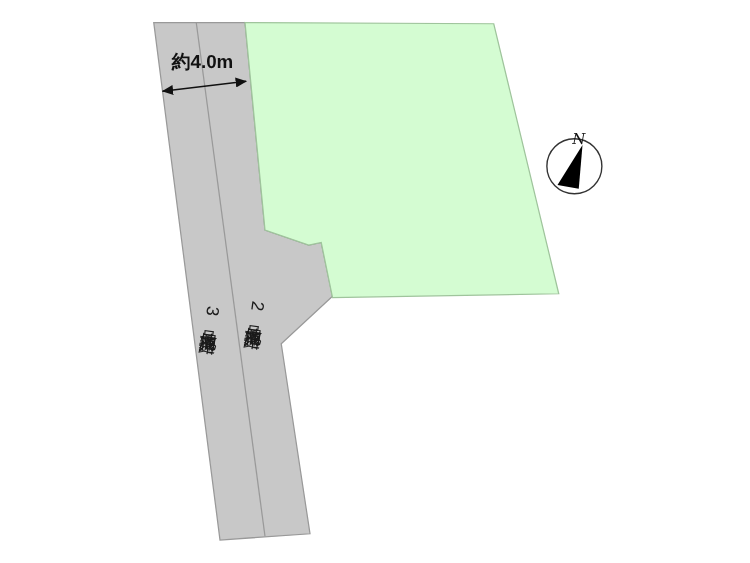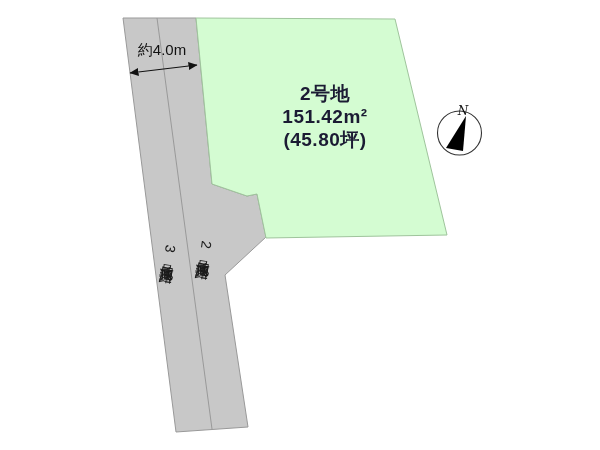--- a/index.html
+++ b/index.html
@@ -12,21 +12,21 @@
     font-family: "Liberation Sans", "DejaVu Sans", sans-serif;
   }
   #plan-svg { position: absolute; left: 0; top: 0; }
 
   .txt { position: absolute; white-space: nowrap; }
 
   .dim-label {
     left: 162px; top: 50px;
     transform: translate(-50%, -50%);
     font-size: 15px;
-    font-weight: normal;
+    font-weight: bold;
     color: #111111;
   }
 
   .plot-label {
     left: 325px; top: 82px;
     transform: translateX(-50%);
     text-align: center;
     font-size: 19px;
     font-weight: bold;
     line-height: 23px;
@@ -74,24 +74,19 @@
     <polygon points="196,18 395,19 447,235 266,238 257,194 247,196 212,184" stroke="#9fc49c" stroke-width="1" fill="#d4fcd2"></polygon>
 
     <line x1="130" y1="73" x2="197" y2="65" stroke="#111111" stroke-width="1.2" marker-start="url(#ah)" marker-end="url(#ah)"></line>
 
     <circle cx="459.5" cy="133" r="22" fill="#ffffff" stroke="#333333" stroke-width="1.1"></circle>
     <polygon points="466,116 446,148 463,151" fill="#000000"></polygon>
   </svg>
 
   <div class="txt dim-label">約4.0m</div>
 
-  <div class="txt plot-label">
-    <div>2号地</div>
-    <div>151.42m²</div>
-    <div>(45.80坪)</div>
-  </div>
 
   <div class="txt road-label left">3号地共用通路</div>
   <div class="txt road-label right">2号地共用通路</div>
 
   <div class="txt compass-n">N</div>
 
 </div>
 
 </body></html>

